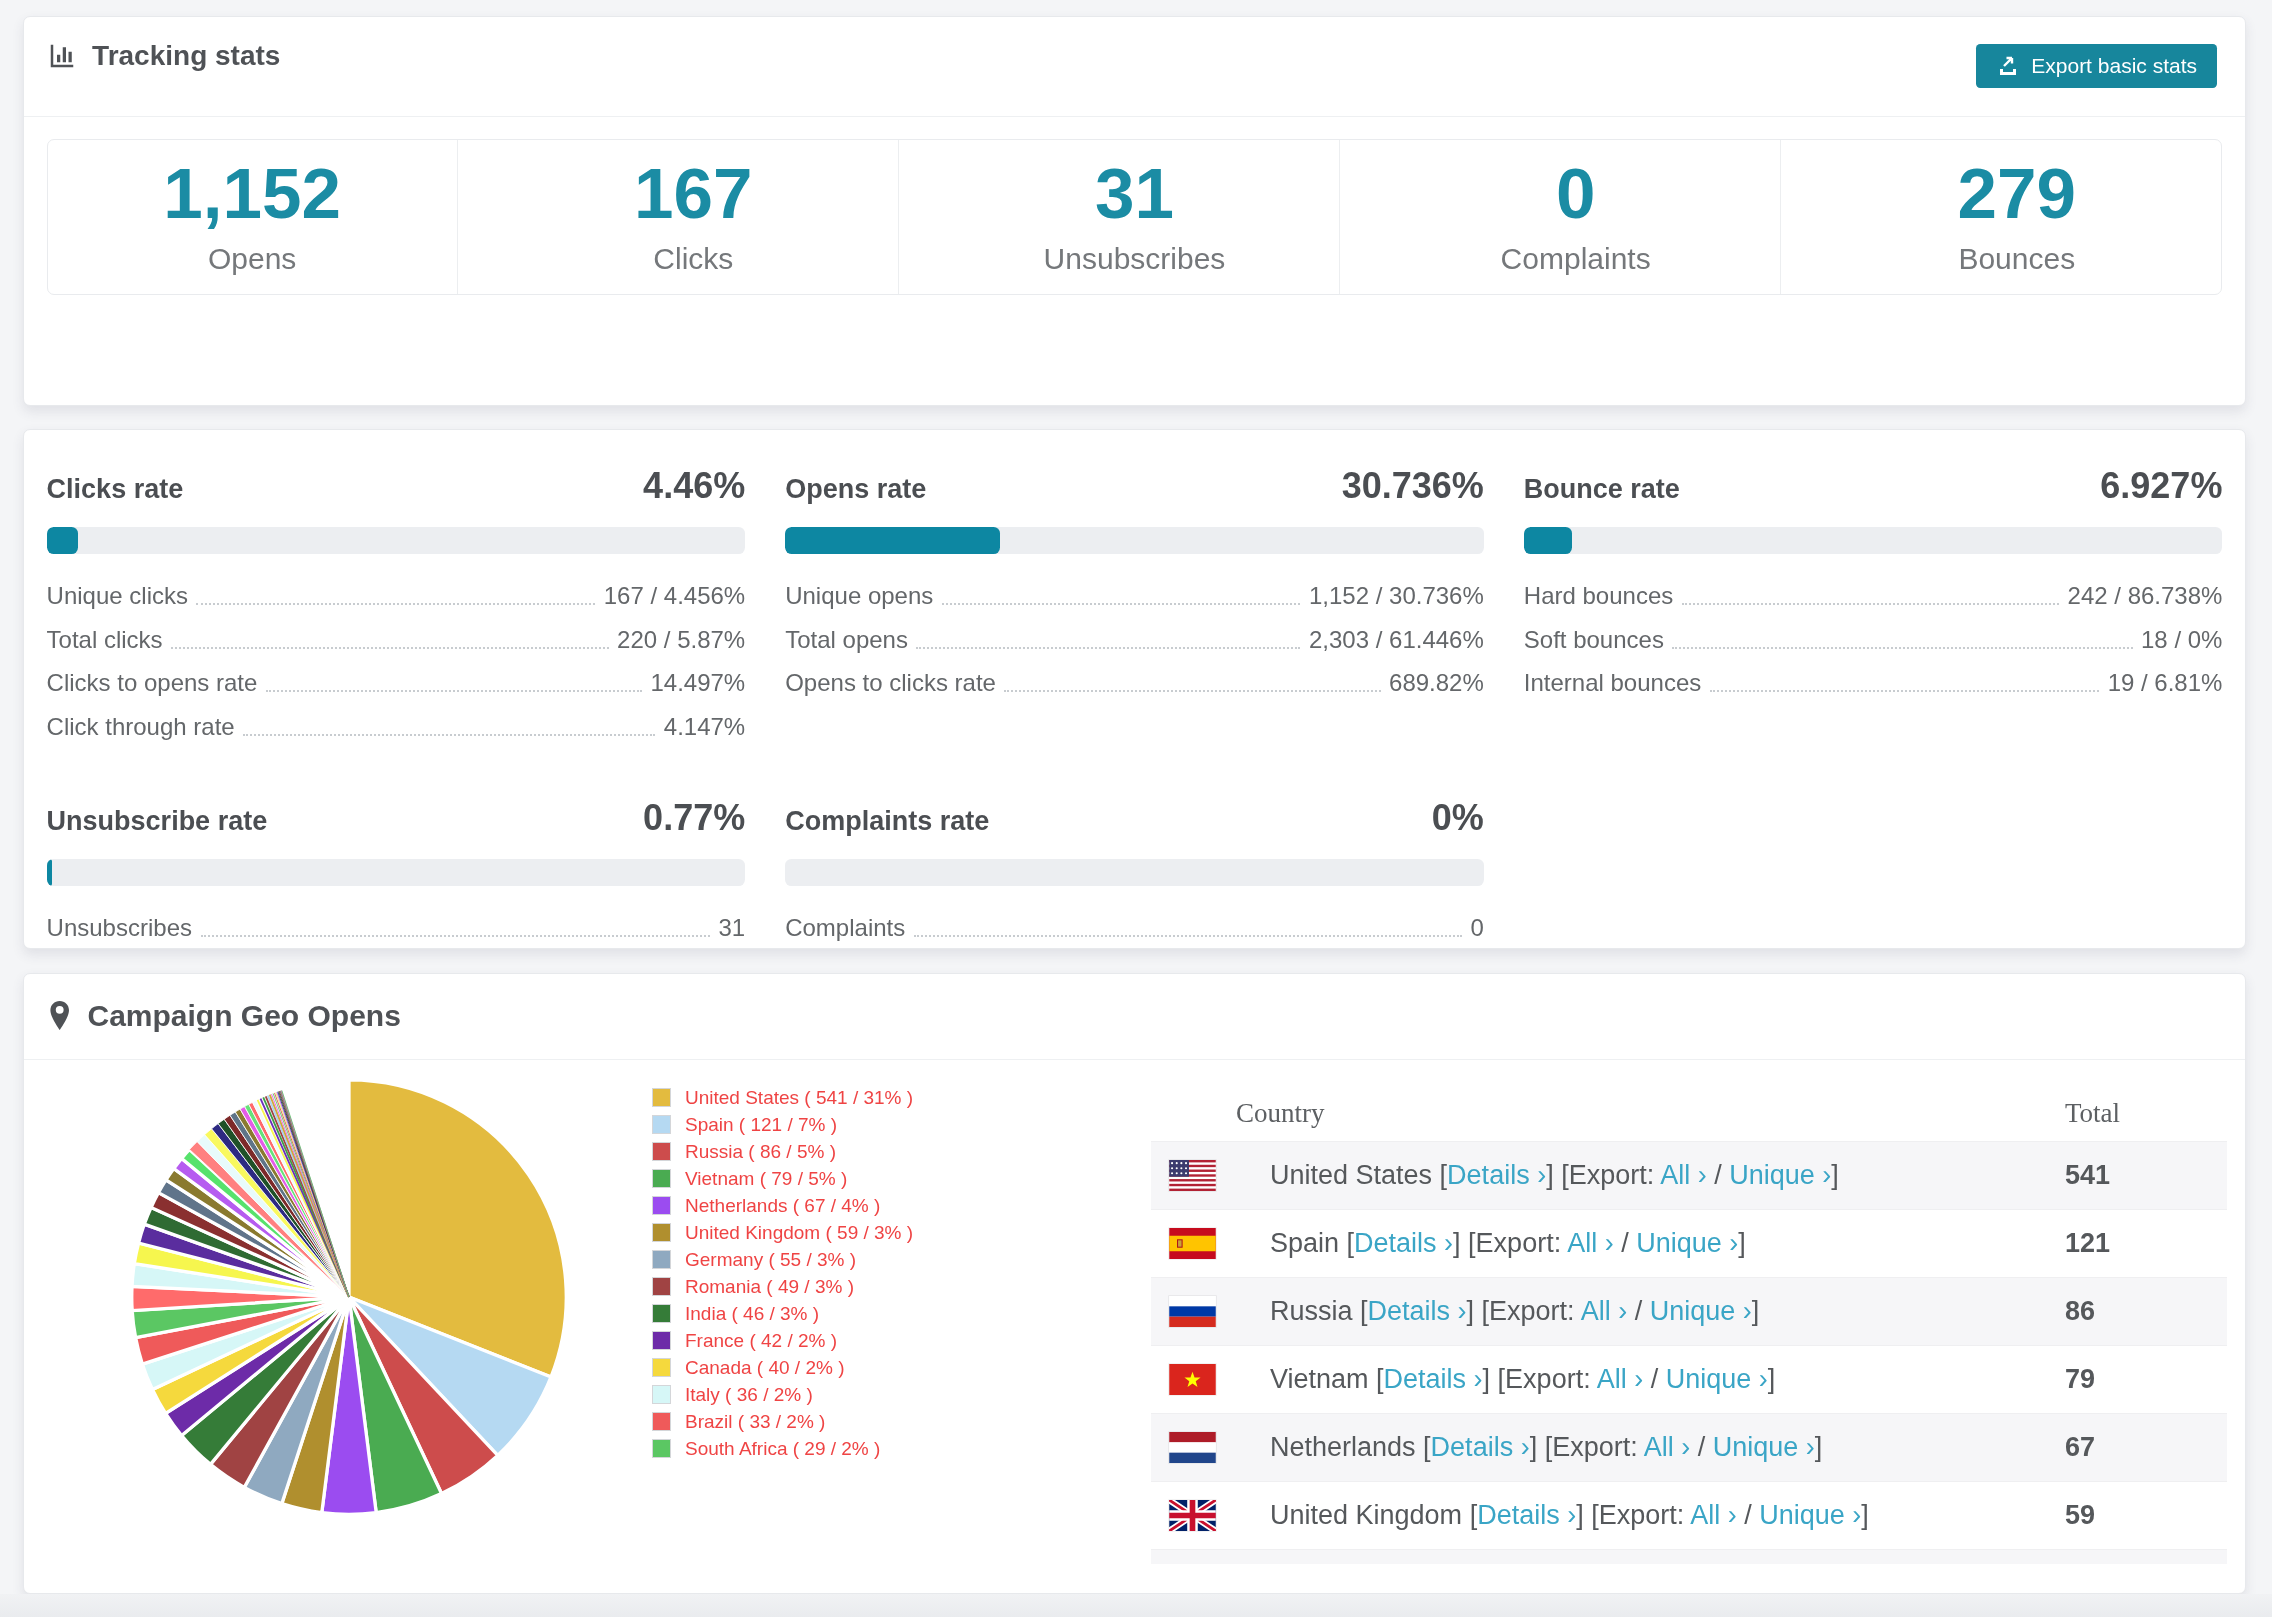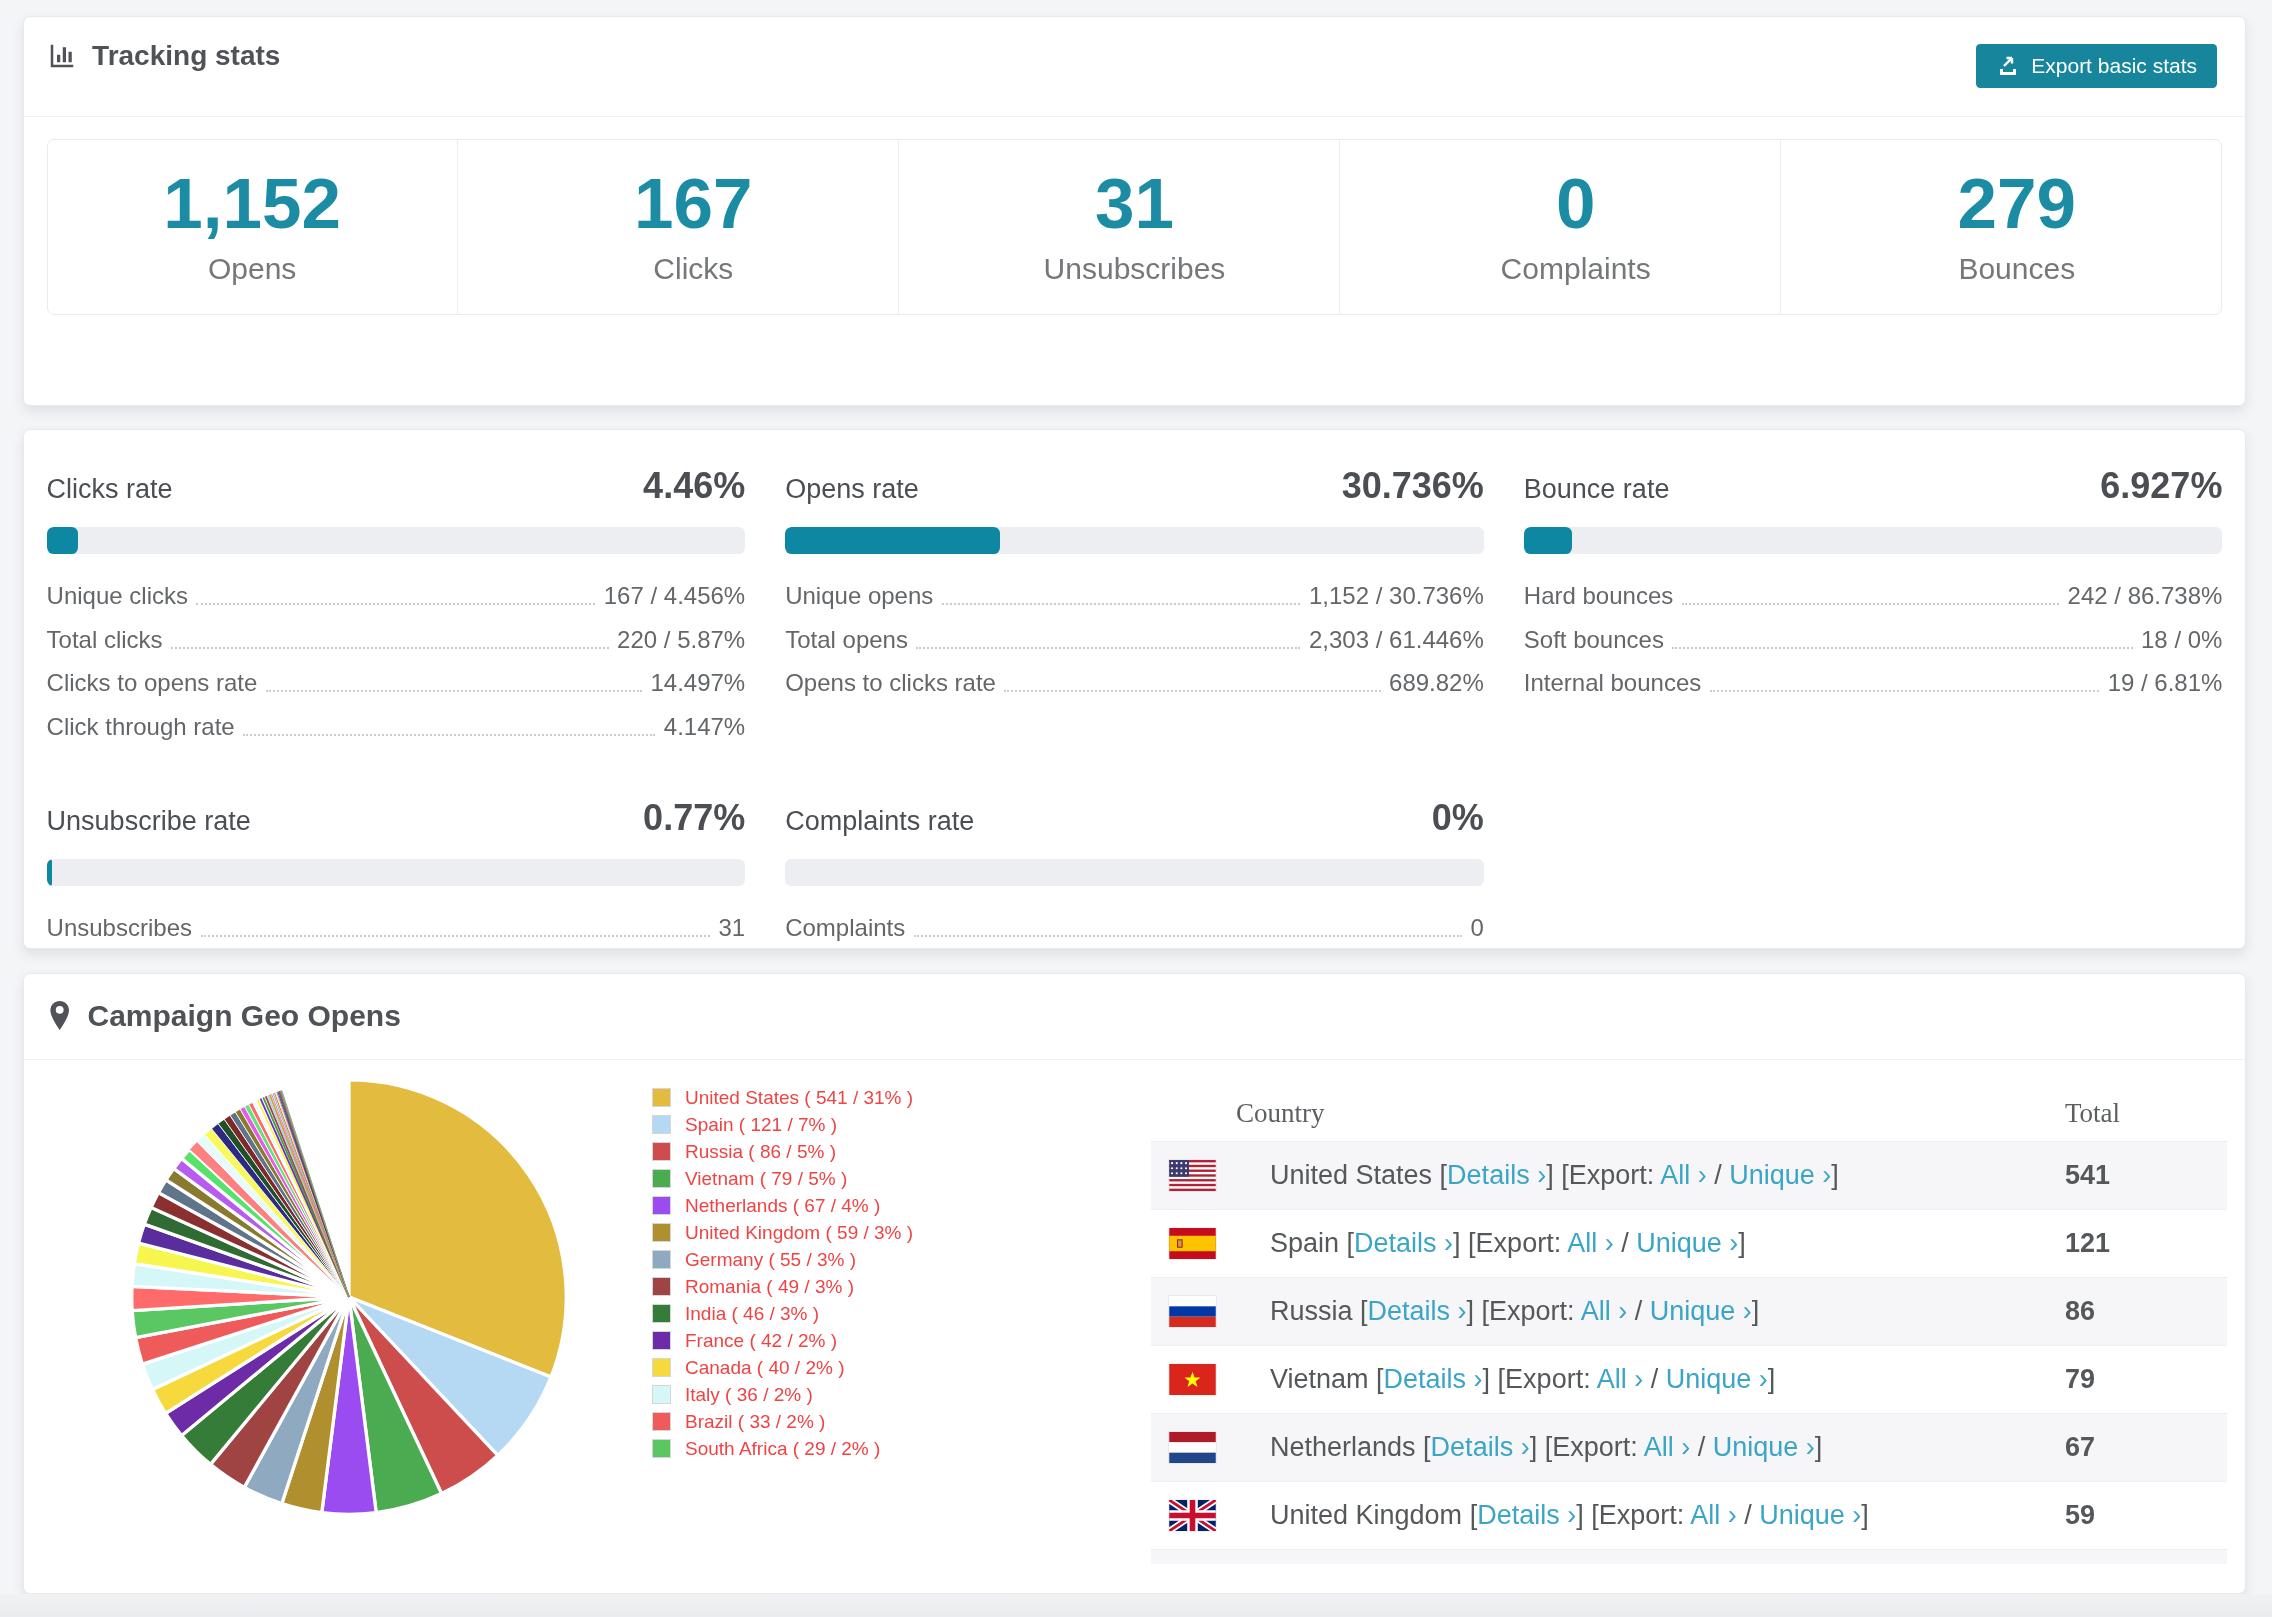--- a/index.html
+++ b/index.html
@@ -26,34 +26,34 @@
   #card-geo .card-title{font-size:30px;}
   .hdr-icon{display:inline-flex;}
   .export-btn{
     position:absolute;right:28px;top:50%;transform:translateY(-50%);
     height:44px;border:none;border-radius:4.2px;background:#17869c;color:#fff;
     font-size:21px;font-family:"Liberation Sans",sans-serif;
     display:inline-flex;align-items:center;gap:11.3px;padding:0 20px;cursor:pointer;
   }
   
   .stats-box{
-    margin:22.6px;height:176px;border:1.4px solid #e9ebee;border-radius:7px;
+    margin:22.6px;height:156px;border:1.4px solid #e9ebee;border-radius:7px;
     display:flex;box-sizing:border-box;
   }
   .stat-cell{flex:1;display:flex;flex-direction:column;align-items:center;justify-content:center;}
   .stat-cell + .stat-cell{border-left:1.4px solid #eceef0;padding-left:31px;}
   .stat-value{font-size:71px;font-weight:700;color:#1b8ca4;line-height:1;}
   .stat-label{font-size:30px;color:#75787b;margin-top:12.7px;}
   
   .rates-grid{
     display:grid;grid-template-columns:1fr 1fr 1fr;column-gap:40px;row-gap:41px;
     padding:35px 22.6px 0 22.6px;
   }
   .rate-title-row{display:flex;justify-content:space-between;align-items:baseline;margin-bottom:20px;}
-  .rate-title{font-size:27px;font-weight:400;color:#4b4e52;}
+  .rate-title{font-size:27px;font-weight:700;color:#4b4e52;}
   .rate-value{font-size:36px;font-weight:700;color:#4b4e52;}
   .rate-bar{height:27px;background:#eceef1;border-radius:6.4px;overflow:hidden;}
   .rate-bar-fill{height:100%;background:#0d87a2;border-radius:6.4px;}
   .rate-rows{margin-top:28px;}
   .rr{display:flex;align-items:baseline;font-size:24px;color:#64676a;margin-bottom:15.5px;}
   .rr .leader{flex:1;border-bottom:2.1px dotted #c8ccd0;margin:0 8.5px;align-self:flex-end;margin-bottom:5px;}
   
   .geo-content{position:relative;height:532px;}
   #geo-pie{position:absolute;left:99px;top:11.3px;}
   #pie-legend{position:absolute;left:628px;top:28px;list-style:none;margin:0;padding:0;}

